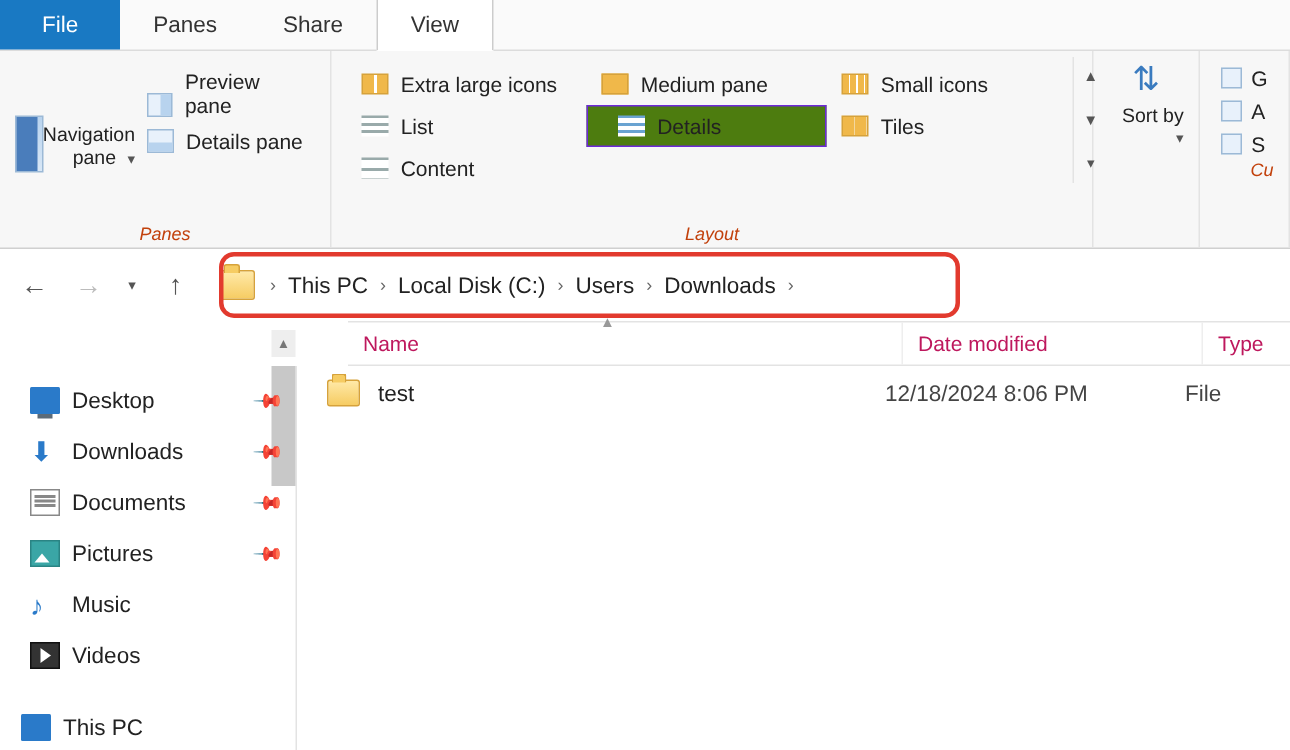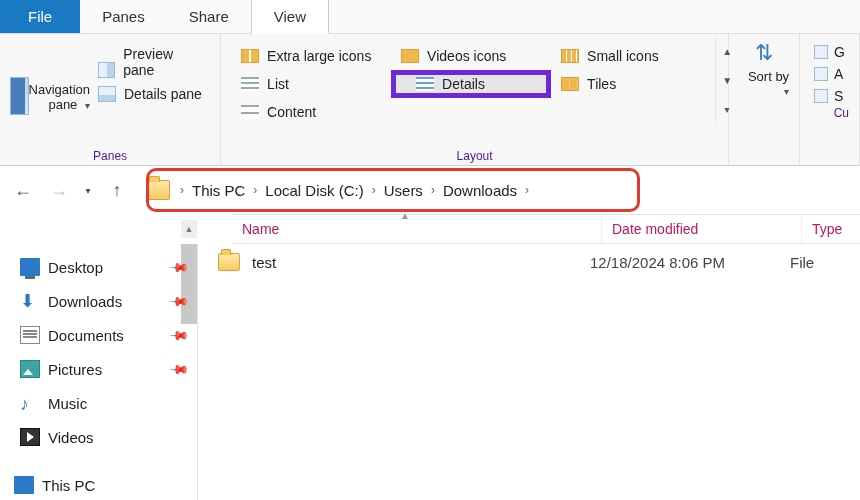--- a/index.html
+++ b/index.html
@@ -56,22 +56,23 @@
     display: flex;
     flex-direction: column;
     padding: 4px 10px 2px 10px;
     border-right: 1px solid #e3e3e3;
     position: relative;
   }
   .ribbon-group .group-body { flex: 1; display: flex; }
   .ribbon-group .group-label {
     text-align: center;
     font-size: 12px;
-    color: #4c1d95;
+    color: #c2410c;
     padding-top: 2px;
+    font-style: italic;
   }
 
   
   .navpane-btn {
     display: flex;
     flex-direction: row;
     align-items: center;
     justify-content: center;
     width: 80px;
     padding-top: 6px;
@@ -112,22 +113,22 @@
     padding: 4px 0;
   }
   .layout-item {
     display: flex;
     align-items: center;
     gap: 8px;
     padding: 2px 10px;
     font-size: 14px;
   }
   .layout-item.selected {
-    background: #e5e5e5;
-    border: 5px solid #6d28d9;
+    background: #4d7c0f;
+    border: 1px solid #6d28d9;
     padding-left: 20px;
   }
   .layout-icn { width: 18px; height: 14px; display: inline-block; }
   .icn-xl { background: repeating-linear-gradient(90deg,#f0b84a 0 7px,#fff 7px 9px); border:1px solid #d6a23b; }
   .icn-sm { background: repeating-linear-gradient(90deg,#f0b84a 0 4px,#fff 4px 5px); border:1px solid #d6a23b;}
   .icn-tiles { background:
     linear-gradient(#f0b84a,#f0b84a) left/48% 100% no-repeat,
     linear-gradient(#f0b84a,#f0b84a) right/48% 100% no-repeat; border:1px solid #d6a23b;}
   .icn-lg { background: #f0b84a; border:1px solid #d6a23b;}
   .icn-list { background: repeating-linear-gradient(#9aa, #9aa 2px, #fff 2px, #fff 5px); }
@@ -325,21 +326,21 @@
 
   <div class="ribbon-group" style="min-width:508px;">
     <div class="group-body">
       <div class="layout-grid">
         <div class="layout-item">
           <span class="layout-icn icn-xl"></span>
           <span>Extra large icons</span>
         </div>
         <div class="layout-item">
           <span class="layout-icn icn-med"></span>
-          <span>Videos icons</span>
+          <span>Medium pane</span>
         </div>
         <div class="layout-item">
           <span class="layout-icn icn-sm"></span>
           <span>Small icons</span>
         </div>
         <div class="layout-item">
           <span class="layout-icn icn-list"></span>
           <span>List</span>
         </div>
         <div class="layout-item selected">

